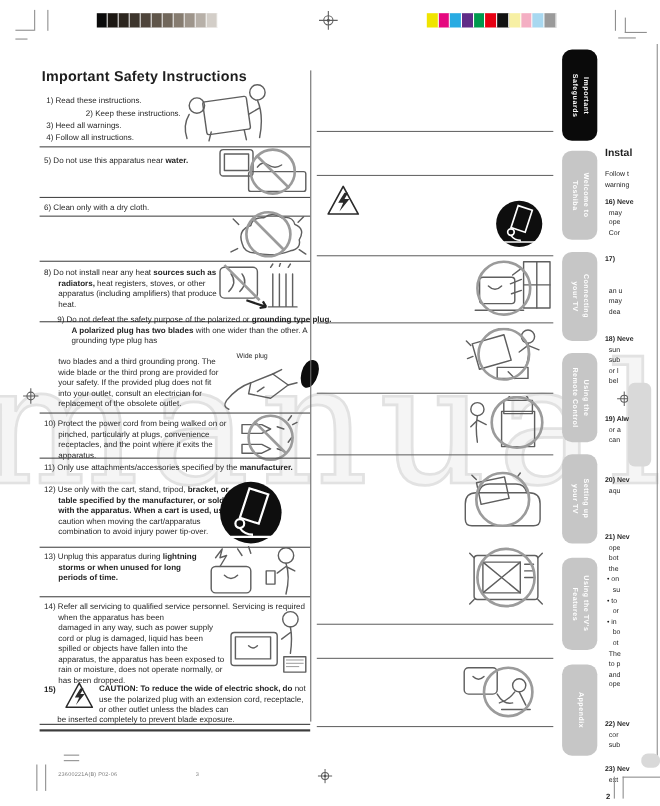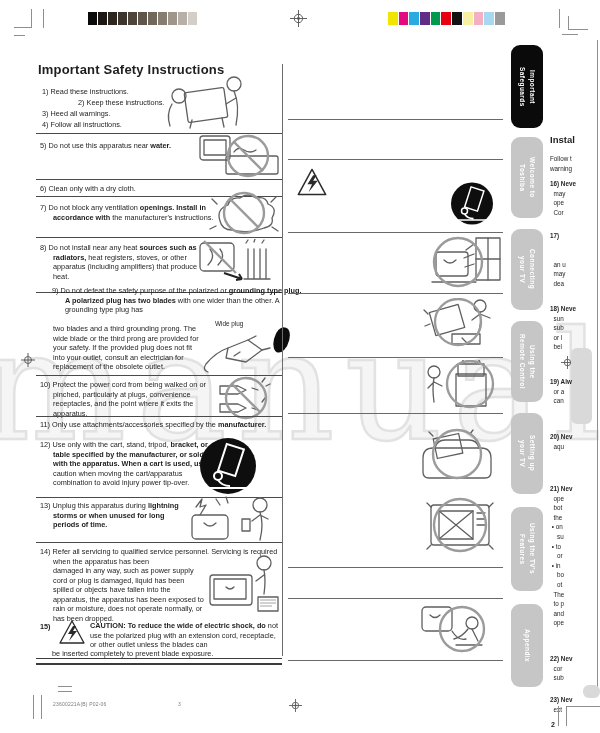--- a/index.html
+++ b/index.html
@@ -124,21 +124,20 @@
     <rect x="30" y="26" width="52" height="18" rx="2" class="sketch"></rect>
     <path d="M38 22 q4 -6 10 -2 q6 4 12 0" class="sketch"></path>
     <circle cx="52" cy="26" r="20" class="nosym"></circle>
     <line x1="38" y1="12" x2="67" y2="41" class="nosym"></line>
   </svg>
 
   <div class="abs rule" style="left:36px;top:179px;width:246px;"></div>
   <p class="abs t" style="left:40px;top:184px;">6) Clean only with a dry cloth.</p>
   <div class="abs rule" style="left:36px;top:196px;width:246px;"></div>
 
-  <p class="abs t hang" style="left:40px;top:203px;width:172px;"><span>7) Do not block any ventilation </span><b>openings. Install in accordance with </b><span>the manufacturer's instructions.</span></p>
   <svg class="abs" style="left:206px;top:191px;" width="76" height="45" viewBox="0 0 76 45">
     <path d="M14 30 q-4 -12 8 -16 q2 -8 12 -7 q8 -6 16 0 q10 -2 12 6 q10 4 4 14 q2 8 -8 10 q-16 6 -32 2 q-10 0 -12 -9 z" class="sketch"></path>
     <path d="M6 8 l5 5 M70 6 l-5 5 M4 38 l6 -3 M72 40 l-6 -4" class="sketch"></path>
     <circle cx="38" cy="22" r="20" class="nosym"></circle>
     <line x1="24" y1="8" x2="52" y2="36" class="nosym"></line>
   </svg>
   <div class="abs rule" style="left:36px;top:237px;width:246px;"></div>
 
   <p class="abs t hang" style="left:40px;top:243px;width:158px;"><span>8) Do not install near any heat </span><b>sources such as radiators, </b><span>heat registers, stoves, or other apparatus (including amplifiers) that produce heat.</span></p>
   <svg class="abs" style="left:196px;top:239px;" width="86" height="51" viewBox="0 0 86 51">

